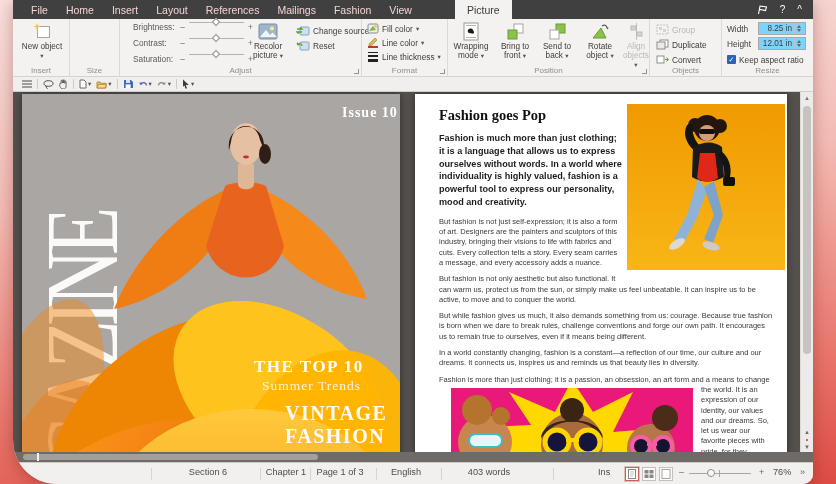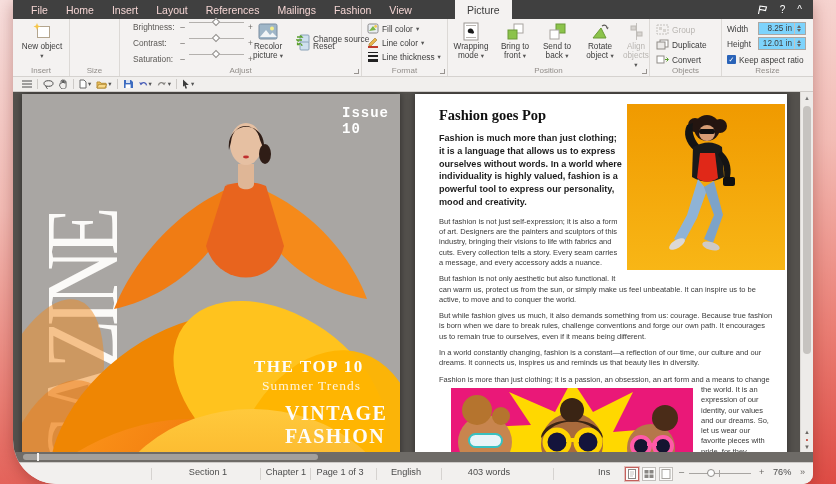--- a/index.html
+++ b/index.html
@@ -42,21 +42,21 @@
 .tsep{width:1px;height:10px;background:#cdcac7}
 
 .workspace{flex:1;background:#54514d;position:relative;overflow:hidden}
 .page{position:absolute;top:2px;height:625px;box-shadow:0 0 7px rgba(0,0,0,.45)}
 .pageL{left:9px;width:378px;background:#a9a6a3;overflow:hidden}
 .pageR{left:402px;width:372px;background:#fff;overflow:hidden}
 
 .masthead{position:absolute;left:-6px;top:0px;height:492px;writing-mode:vertical-rl;
   transform:scaleX(1.32) rotate(180deg);transform-origin:55px 246px;
   font-family:"Liberation Serif",serif;font-size:79px;line-height:1.18;color:#fbfaf8;letter-spacing:-6px}
-.issue{position:absolute;left:320px;top:11px;font-family:Liberation Mono, monospace;font-weight:bold;font-size:14px;color:#fff;letter-spacing:1px}
+.issue{position:absolute;left:320px;top:11px;font-family:Liberation Serif, serif;font-weight:bold;font-size:14px;color:#fff;letter-spacing:1px}
 .cv-top10{position:absolute;left:232px;top:263px;font-family:"Liberation Serif",serif;font-weight:bold;font-size:17px;color:#fdfcfa;letter-spacing:1.5px}
 .cv-sub{position:absolute;left:240px;top:284px;font-family:"Liberation Serif",serif;font-size:13.5px;color:rgba(255,253,250,.88);letter-spacing:1px}
 .cv-main{position:absolute;left:263px;top:308px;font-family:"Liberation Serif",serif;font-weight:bold;font-size:20px;line-height:23px;color:#fdfcfa;letter-spacing:1.5px}
 .coverfig{position:absolute;inset:0}
 
 .article{padding:10px 2px 0 24px;position:relative}
 .art-title{font-family:"Liberation Serif",serif;font-weight:bold;font-size:14.5px;color:#101010;margin:3px 10px 8px 0}
 .img-top{float:right;width:158px;height:166px;margin:0 0 6px 5px;overflow:hidden}
 .intro{font-weight:bold;font-size:9.1px;line-height:12.8px;color:#1c1c1c;margin:0 10px 8px 0}
 .para{font-size:7.5px;line-height:10.3px;color:#3a3a3a;margin:0 10px 6px 0}
@@ -155,21 +155,21 @@
       <div class="bigbtn" style="left:123px;width:50px">
         <span class="bi">
           <svg width="20" height="17" viewBox="0 0 20 17">
                 <rect x="1" y="1" width="18" height="15" rx="1.5" fill="#9fb6c8" stroke="#7a8da0"></rect>
                 <circle cx="14" cy="5.5" r="2" fill="#f5ef8a"></circle>
                 <path d="M2 14 8 7l4 5 2.5-2.5L19 14Z" fill="#f2f5f7"></path>
               </svg>
         </span>
         <span>Recolor picture</span> <span class="caret">▾</span>
       </div>
-      <div class="smallrow" style="position:absolute;left:176px;top:13px">
+      <div class="smallrow" style="position:absolute;left:176px;top:5px">
         <span>
           <svg width="14" height="11" viewBox="0 0 14 11">
                 <rect x="4" y="2" width="9" height="8" rx="1" fill="#cfe0ee" stroke="#8aa2b8"></rect>
                 <path d="M1 4h5l-1.6-1.6M6 7H1l1.6 1.6" stroke="#5aa02c" stroke-width="1.3" fill="none"></path>
               </svg>
         </span>
         <span>Change source</span>
       </div>
       <div class="smallrow" style="position:absolute;left:176px;top:20px">
         <span>
@@ -514,21 +514,21 @@
     </div>
   </div>
 
   <div class="hscroll">
     <div class="hs-thumb"></div>
     <div class="hs-mark"></div>
   </div>
 
   <div class="statusbar">
     <div class="sbsep" style="left:138px"></div>
-    <span class="sb" style="left:145px;width:100px;text-align:center">Section 1</span>
+    <span class="sb" style="left:145px;width:100px;text-align:center">Section 6</span>
     <div class="sbsep" style="left:247px"></div>
     <span class="sb" style="left:249px;width:48px;text-align:center">Chapter 1</span>
     <div class="sbsep" style="left:297px"></div>
     <span class="sb" style="left:299px;width:56px;text-align:center">Page 1 of 3</span>
     <div class="sbsep" style="left:363px"></div>
     <span class="sb" style="left:365px;width:56px;text-align:center">English</span>
     <div class="sbsep" style="left:428px"></div>
     <span class="sb" style="left:430px;width:92px;text-align:center">403 words</span>
     <div class="sbsep" style="left:540px"></div>
     <span class="sb" style="left:585px">Ins</span>

